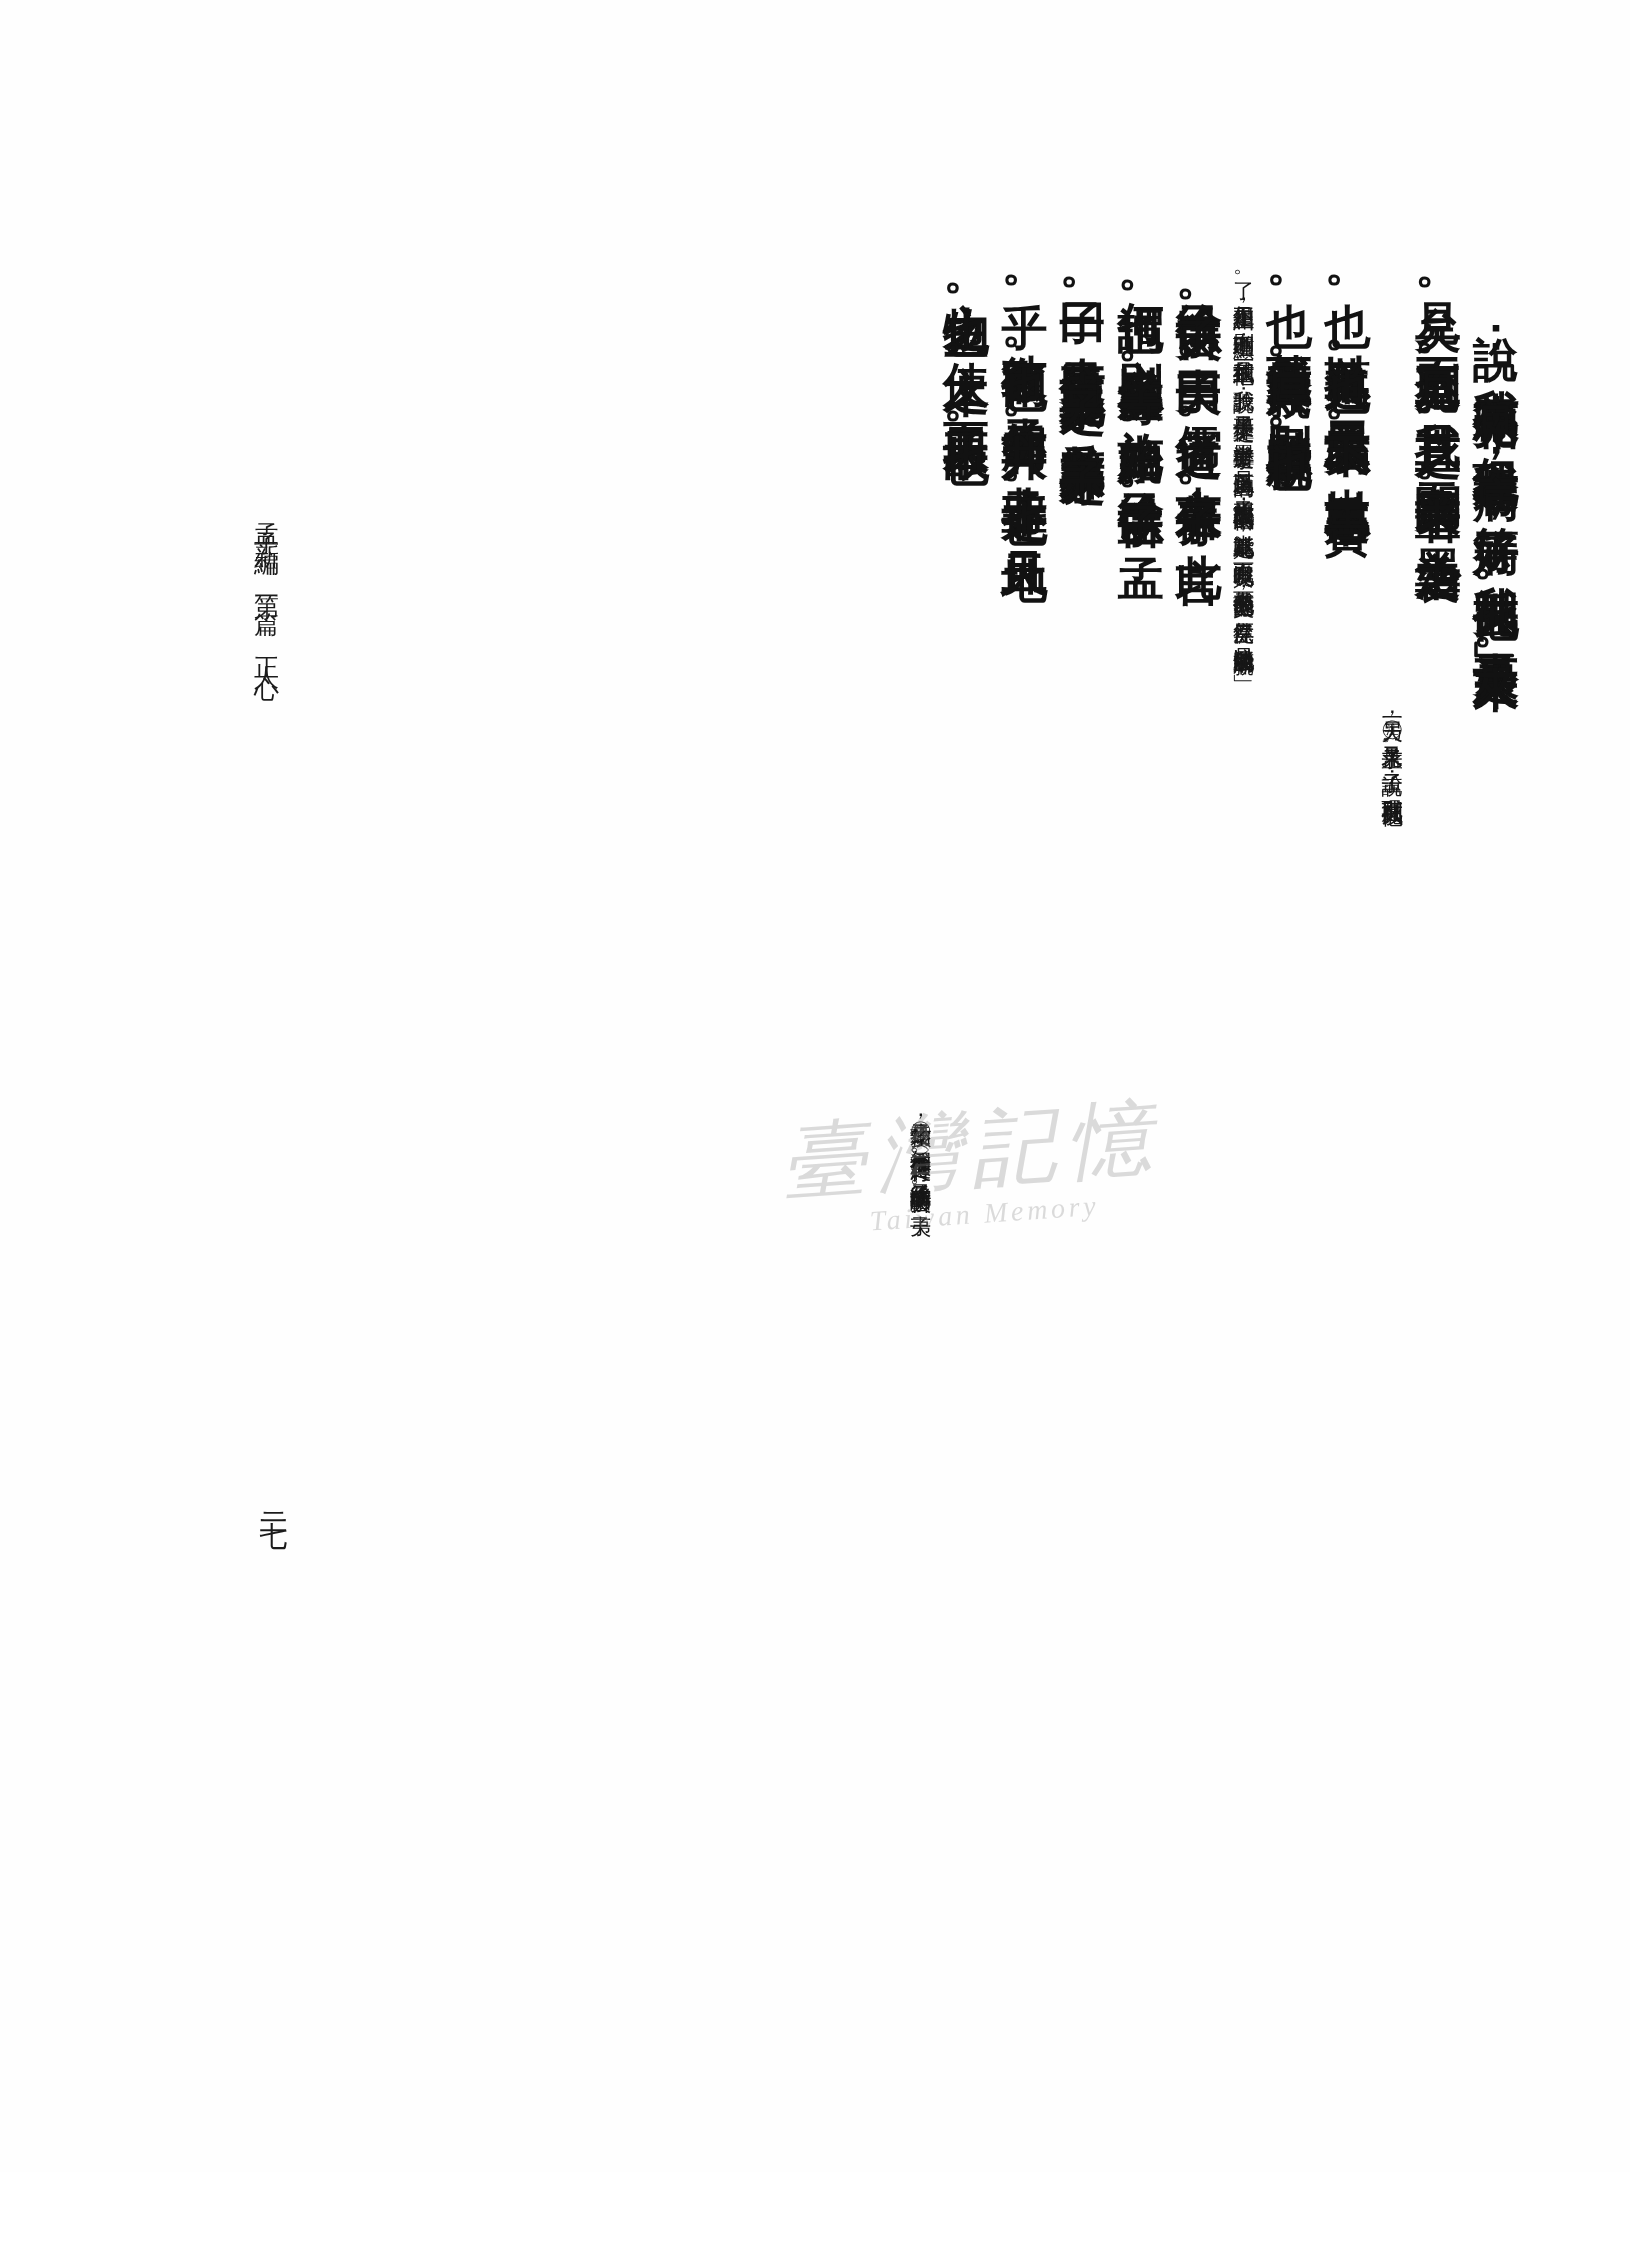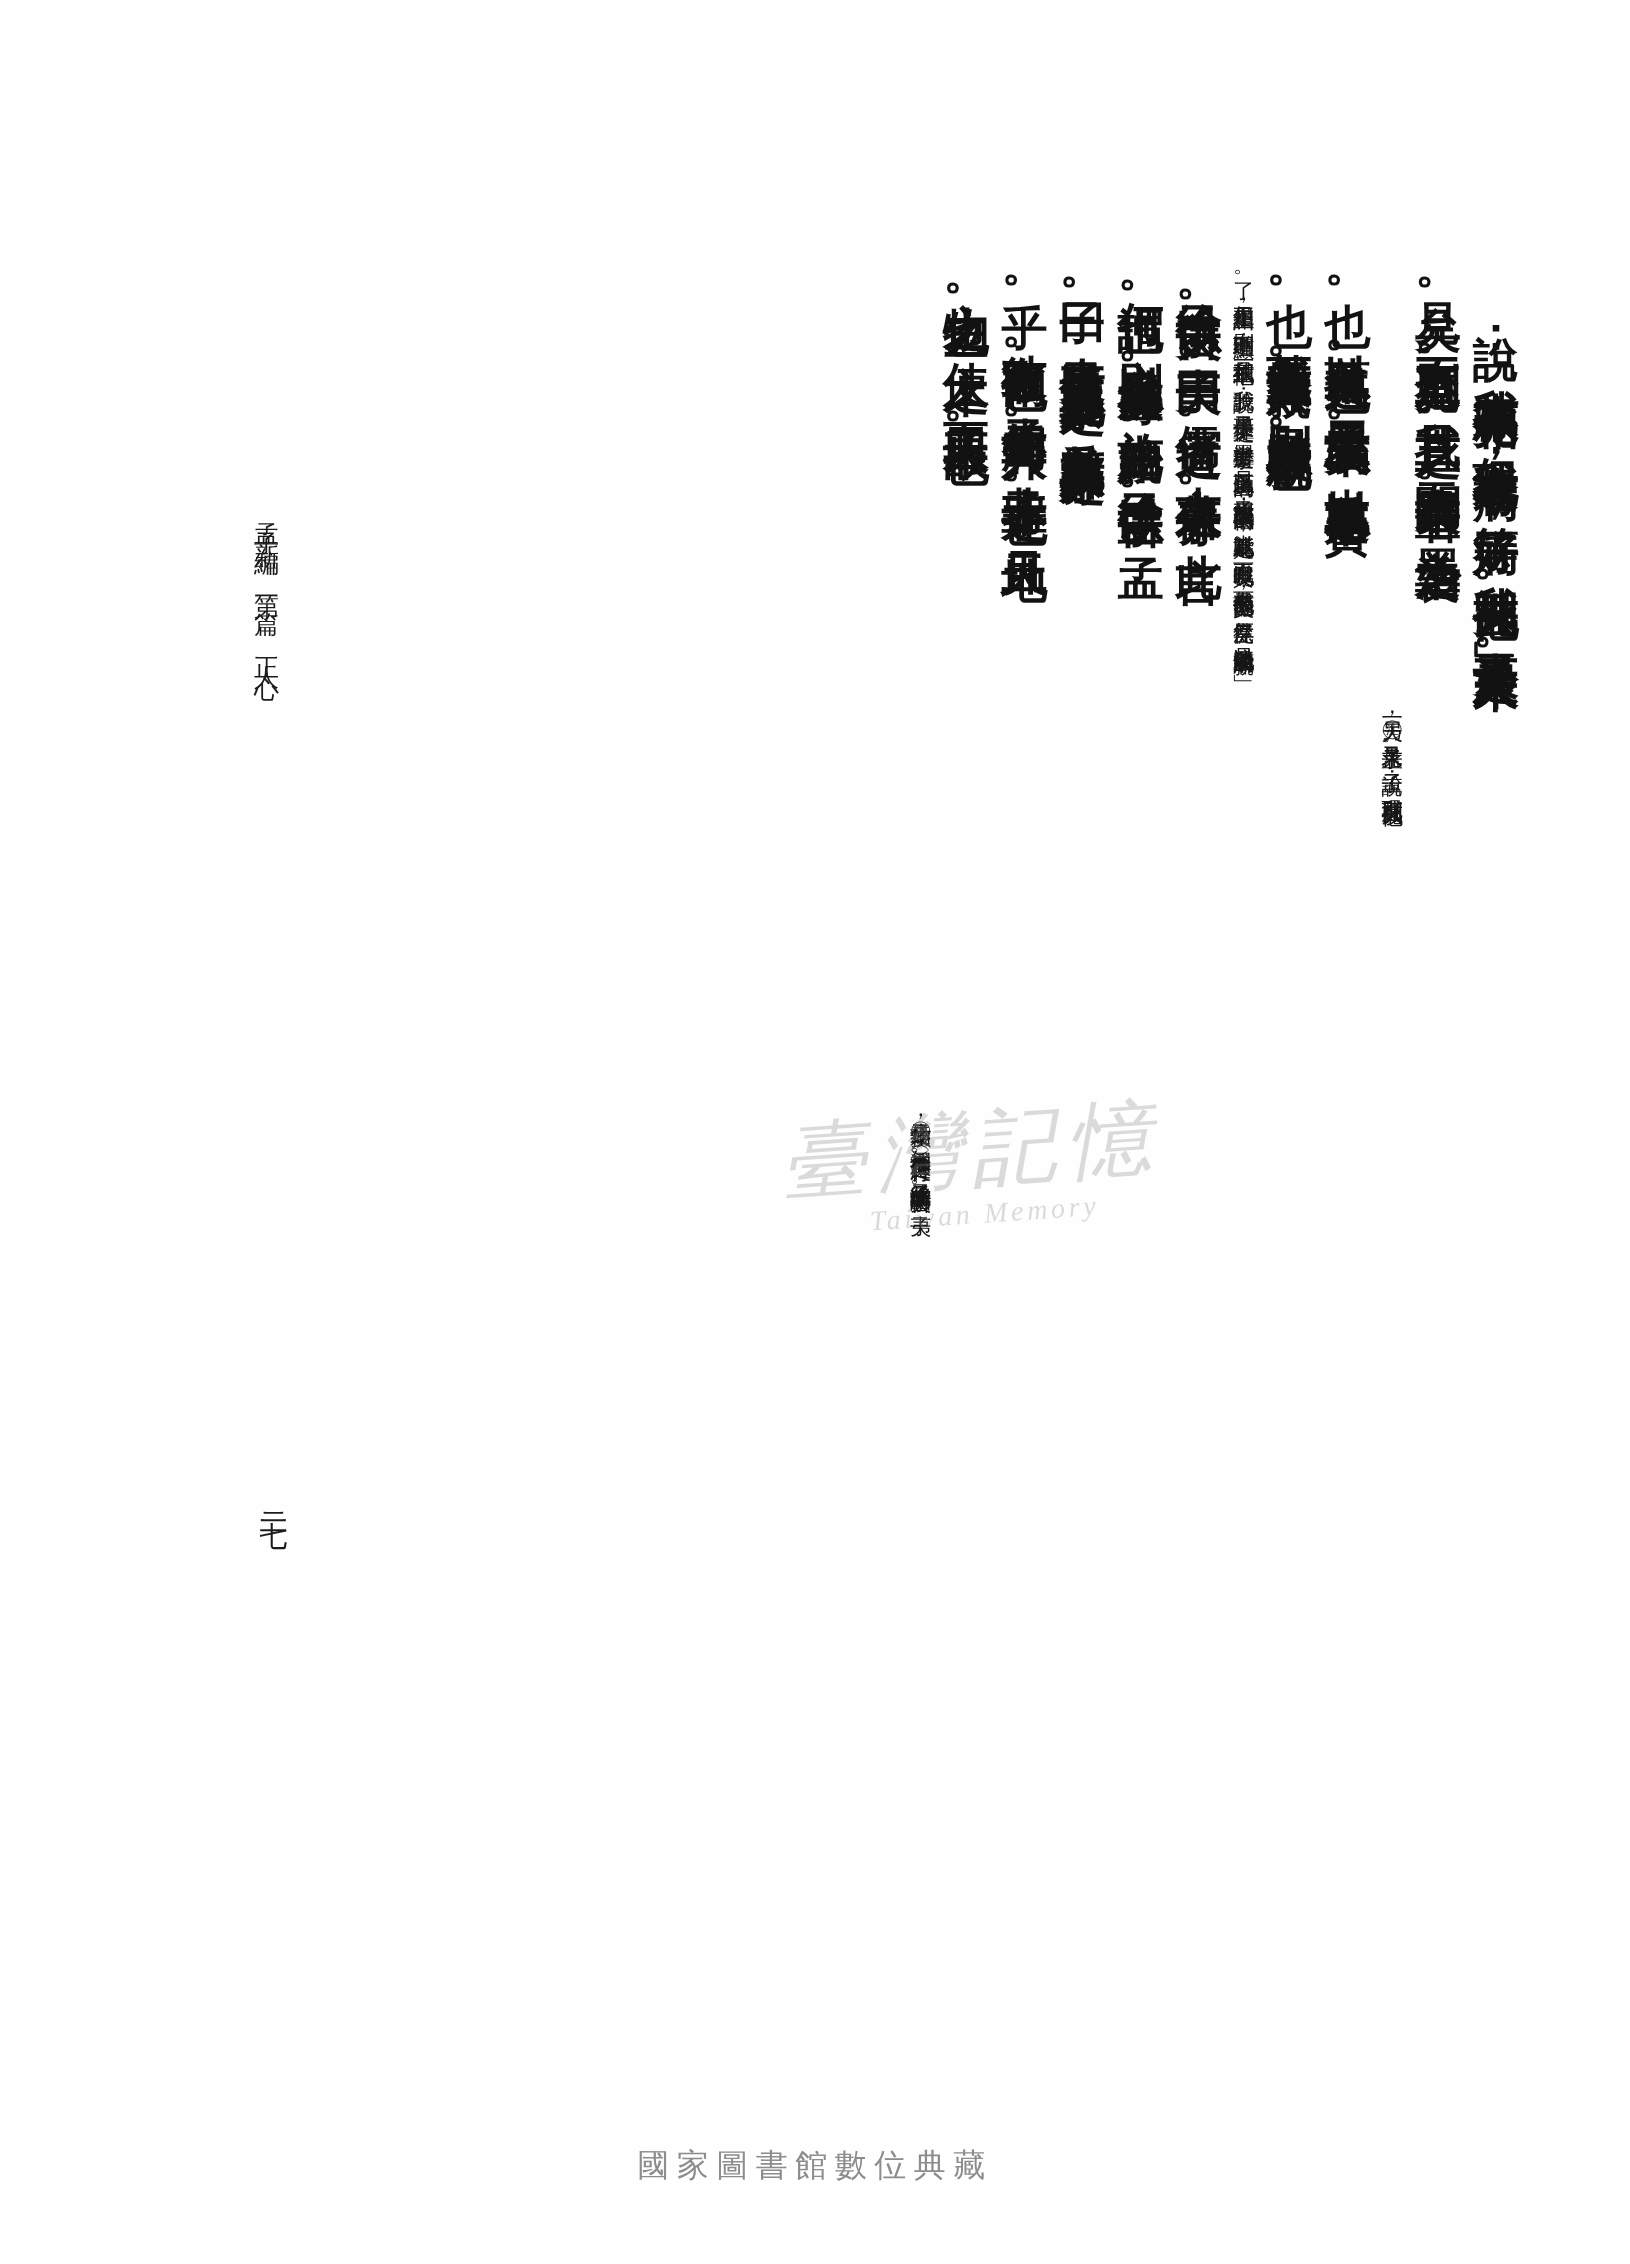--- a/index.html
+++ b/index.html
@@ -162,15 +162,14 @@
 
     <div class="running-head">孟子新編　第一篇　正人心</div>
     <div class="page-number">二七一</div>
 
     <div class="watermark">
       <div class="wm-cn">臺灣記憶</div>
       <div class="wm-en">Taiwan Memory</div>
     </div>
   </div>
 
-  <div class="credit">國家圖書館數位典藏</div>
 </div>
 
 
 </body></html>

